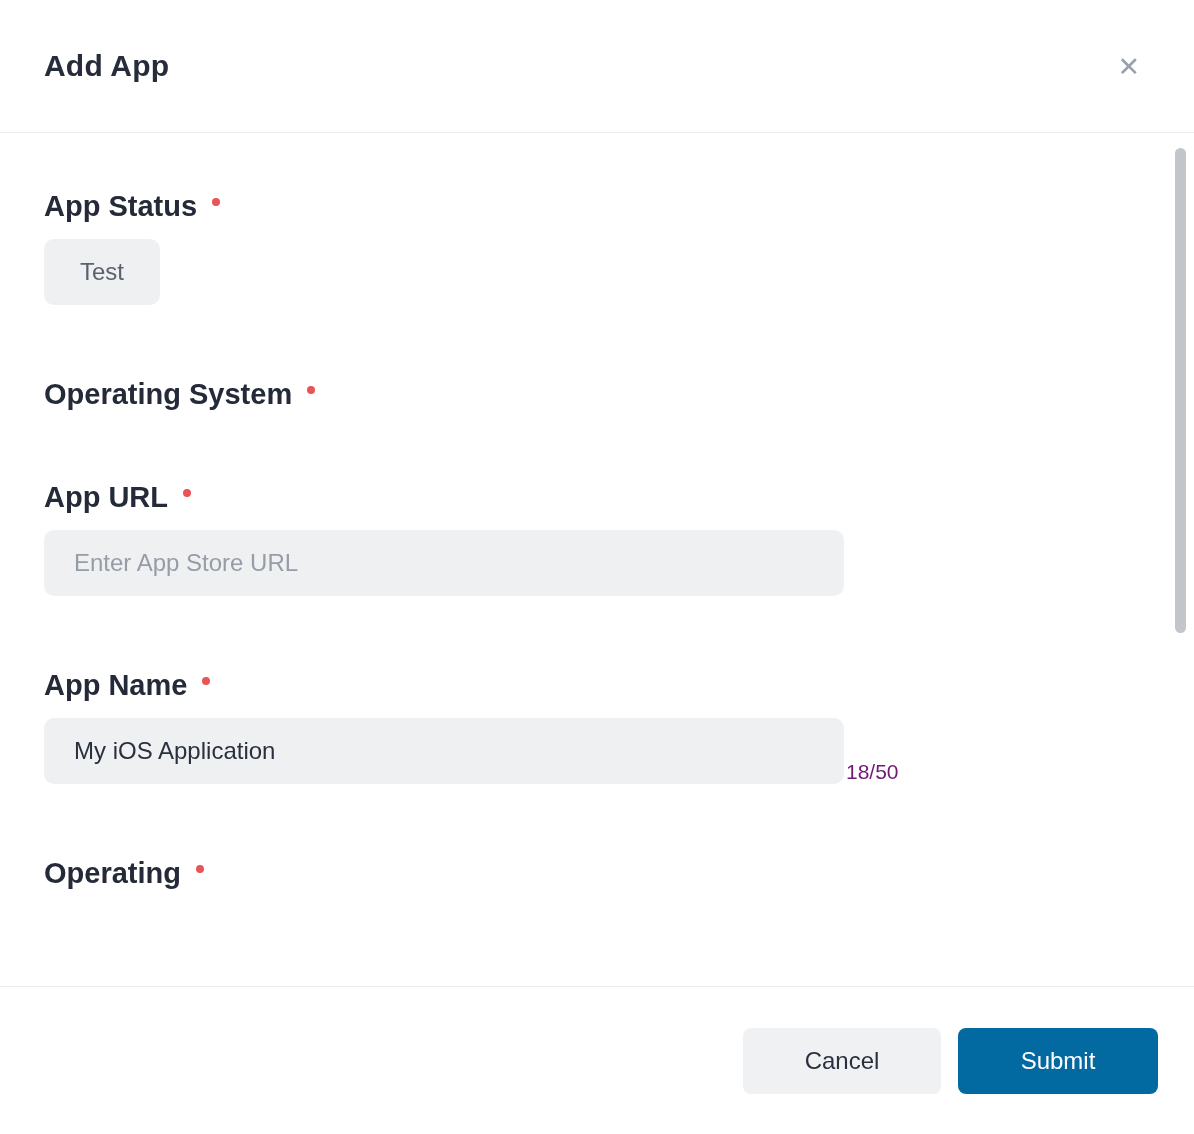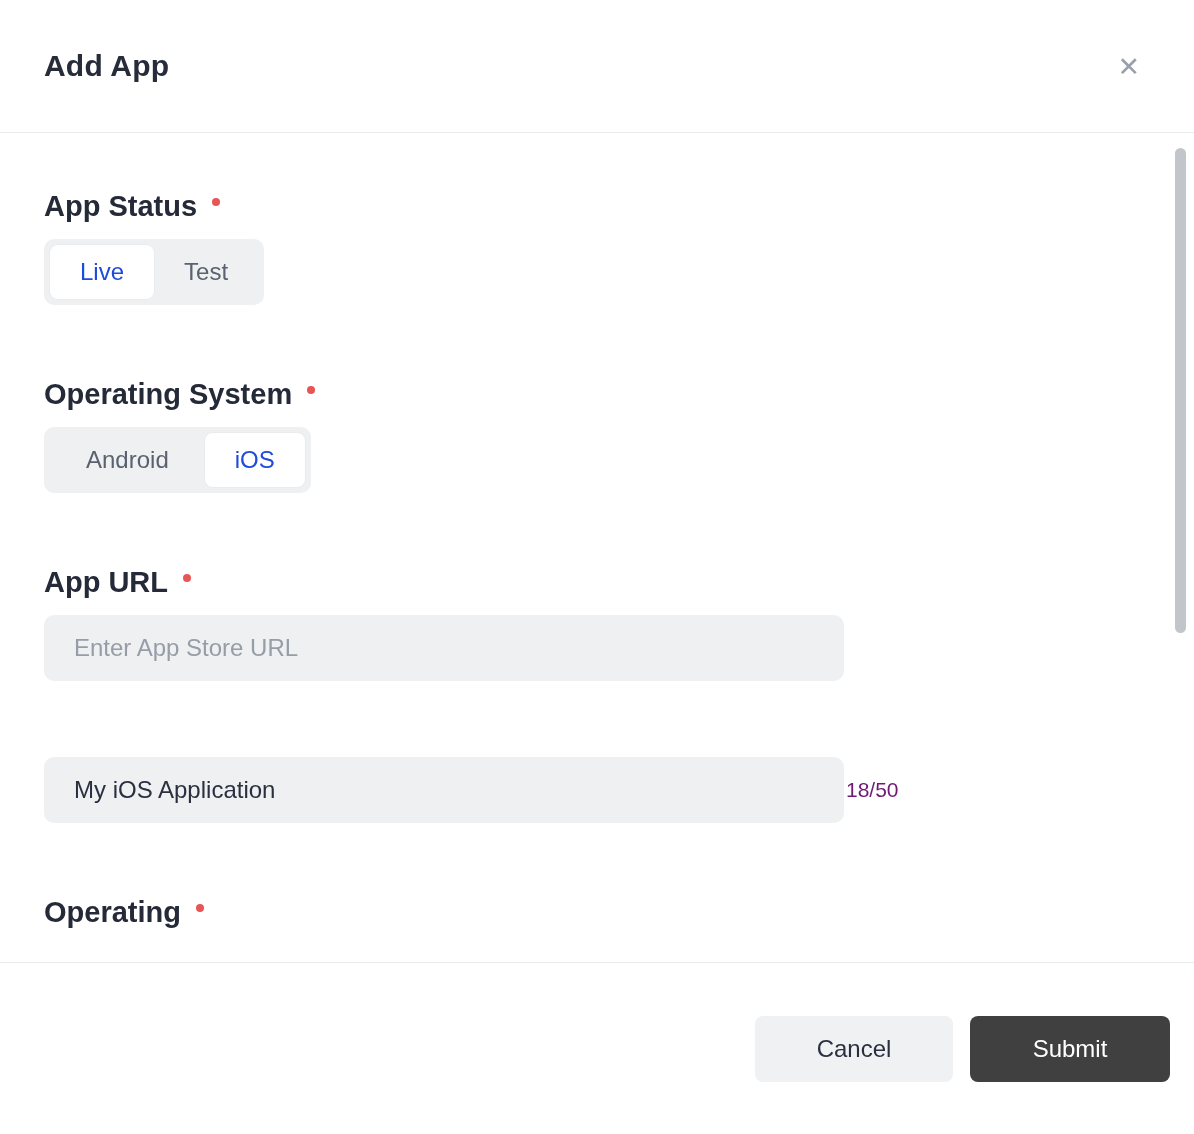--- a/index.html
+++ b/index.html
@@ -68,62 +68,62 @@
     white-space: nowrap;
   }
   .seg.android { padding: 0 36px; }
   .seg.selected {
     background: #ffffff;
     color: #1d4bdb;
     box-shadow: 0 0 0 1px rgba(0,0,0,0.02);
   }
 
   
-  .input-row { display: flex; align-items: center; margin-top: 19px; }
+  .input-row { display: flex; align-items: flex-end; margin-top: 19px; }
   .text-input {
     width: 800px; height: 66px;
     background: #eef0f2;
     border: none; outline: none;
     border-radius: 10px;
     padding: 0 30px;
     font-size: 24px;
     color: #2a3040;
     font-family: "Liberation Sans", "DejaVu Sans", sans-serif;
   }
   .text-input::placeholder { color: #969da7; opacity: 1; }
   .char-counter {
     font-size: 21px; color: #701a75;
     margin-left: 2px;
     white-space: nowrap;
   }
 
   
   .modal-footer {
     position: absolute; left: 0; bottom: 0;
-    width: 100%; height: 172px;
+    width: 100%; height: 148px;
     background: #ffffff;
     border-top: 1px solid #eaebed;
     display: flex; align-items: center; justify-content: flex-end;
-    padding-right: 24px;
+    padding-right: 36px;
   }
   .btn {
     height: 66px;
     border: none; border-radius: 8px;
     font-size: 24px;
     font-family: "Liberation Sans", "DejaVu Sans", sans-serif;
     cursor: pointer;
   }
   .btn-cancel {
     width: 198px;
     background: #f0f1f3; color: #2b3040;
     margin-right: 17px;
   }
   .btn-submit {
     width: 200px;
-    background: #404040; color: #ffffff;
+    background: #0369a1; color: #ffffff;
   }
 
   
   .scrollbar-thumb {
     position: absolute;
     right: 8px; top: 148px;
     width: 11px; height: 485px;
     background: #c2c5ca;
     border-radius: 6px;
     cursor: pointer;
@@ -138,47 +138,46 @@
 </div>
 
 <div class="modal-body">
 
   <div class="section">
     <div class="field-label">
       <span>App Status</span>
       <span class="req-dot"></span>
     </div>
     <div class="seg-control">
-      <div class="seg selected">Live</div>
       <div class="seg">Test</div>
     </div>
   </div>
 
   <div class="section">
     <div class="field-label">
       <span>Operating System</span>
       <span class="req-dot"></span>
-    </div>
-    <div class="seg-control">
-      <div class="seg android">Android</div>
-      <div class="seg selected">iOS</div>
     </div>
   </div>
 
   <div class="section">
     <div class="field-label">
       <span>App URL</span>
       <span class="req-dot"></span>
     </div>
     <div class="input-row">
       <input class="text-input" type="text" placeholder="Enter App Store URL" style="">
     </div>
   </div>
 
   <div class="section">
+    <div class="field-label">
+      <span>App Name</span>
+      <span class="req-dot"></span>
+    </div>
     <div class="input-row">
       <input class="text-input" type="text" value="My iOS Application" style="">
       <span class="char-counter">18/50</span>
     </div>
   </div>
 
   <div class="section">
     <div class="field-label">
       <span>Operating</span>
       <span class="req-dot"></span>

